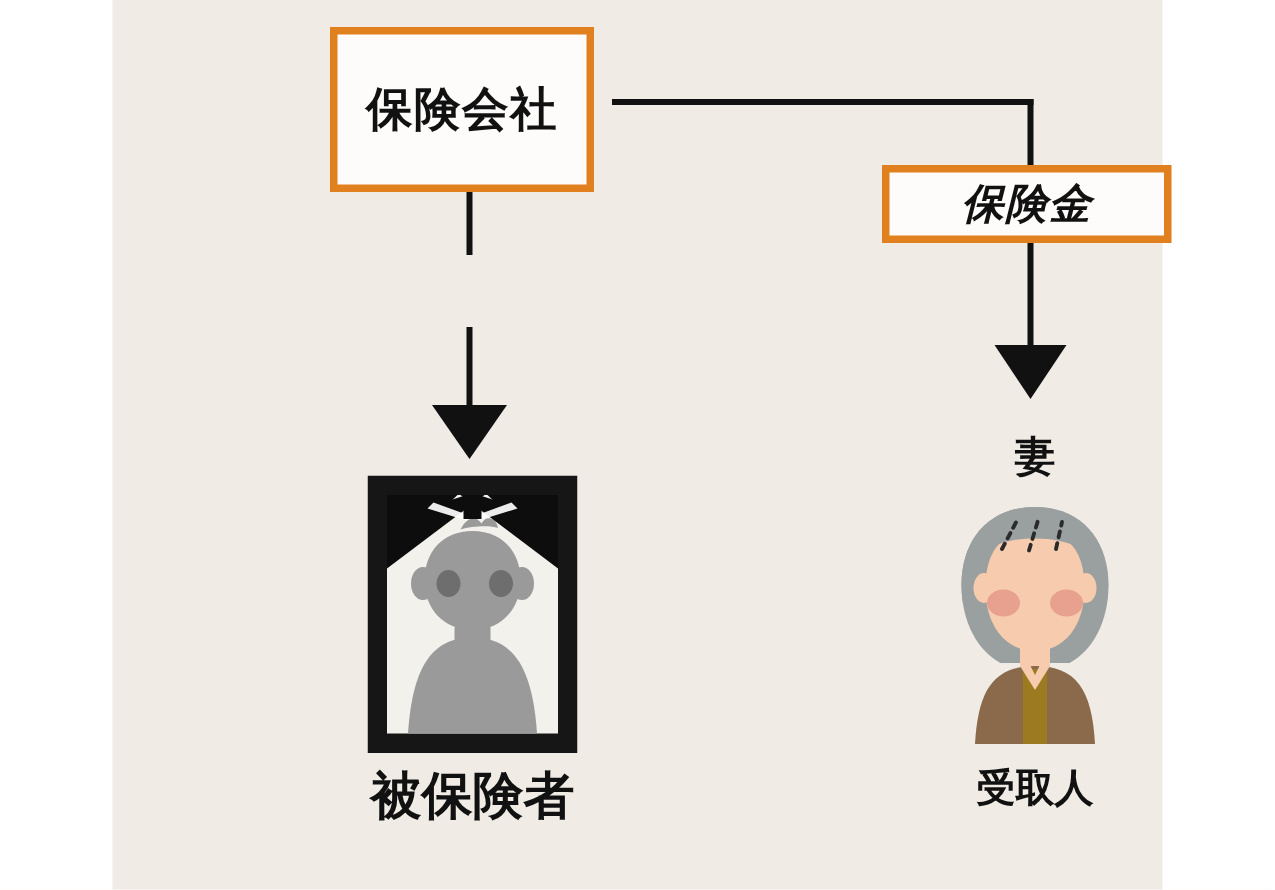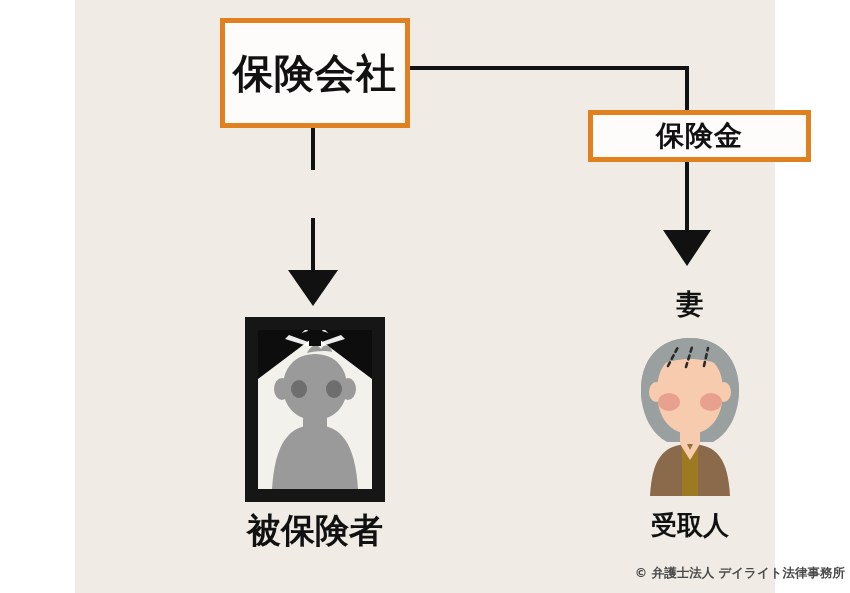--- a/index.html
+++ b/index.html
@@ -36,37 +36,38 @@
     display: flex;
     align-items: center;
     justify-content: center;
     color: #111111;
     font-weight: bold;
     letter-spacing: 1px;
   }
   #box-insurer {
     left: 145px;
     top: 18px;
-    width: 190px;
+    width: 176px;
     height: 110px;
-    font-size: 40px;
+    font-size: 31px;
   }
   #box-contract {
     left: 145px;
     top: 168px;
     width: 190px;
     height: 52px;
     font-size: 28px;
   }
   #box-payout {
     left: 513px;
     top: 110px;
-    width: 223px;
+    width: 193px;
     height: 52px;
     font-size: 28px;
+    font-style: italic;
   }
   .vline {
     position: absolute;
     background: #111111;
     width: 4px;
   }
   .hline {
     position: absolute;
     background: #111111;
     height: 4px;
@@ -281,15 +282,14 @@
 
       <path d="M62 116 L78 116 L78 166 L62 166 Z" fill="#9c7a22"></path>
 
       <path d="M60 114 L70 130 L80 114 L74 112 L70 120 L66 112 Z" fill="#f7cbae"></path>
     </svg>
 
     <div class="figure-label" id="label-wife">妻</div>
     <div class="figure-label" id="label-insured">被保険者</div>
     <div class="figure-label" id="label-beneficiary">受取人</div>
 
-    <div id="copyright">© 弁護士法人 デイライト法律事務所</div>
   </div>
 </div>
 
 </body></html>

